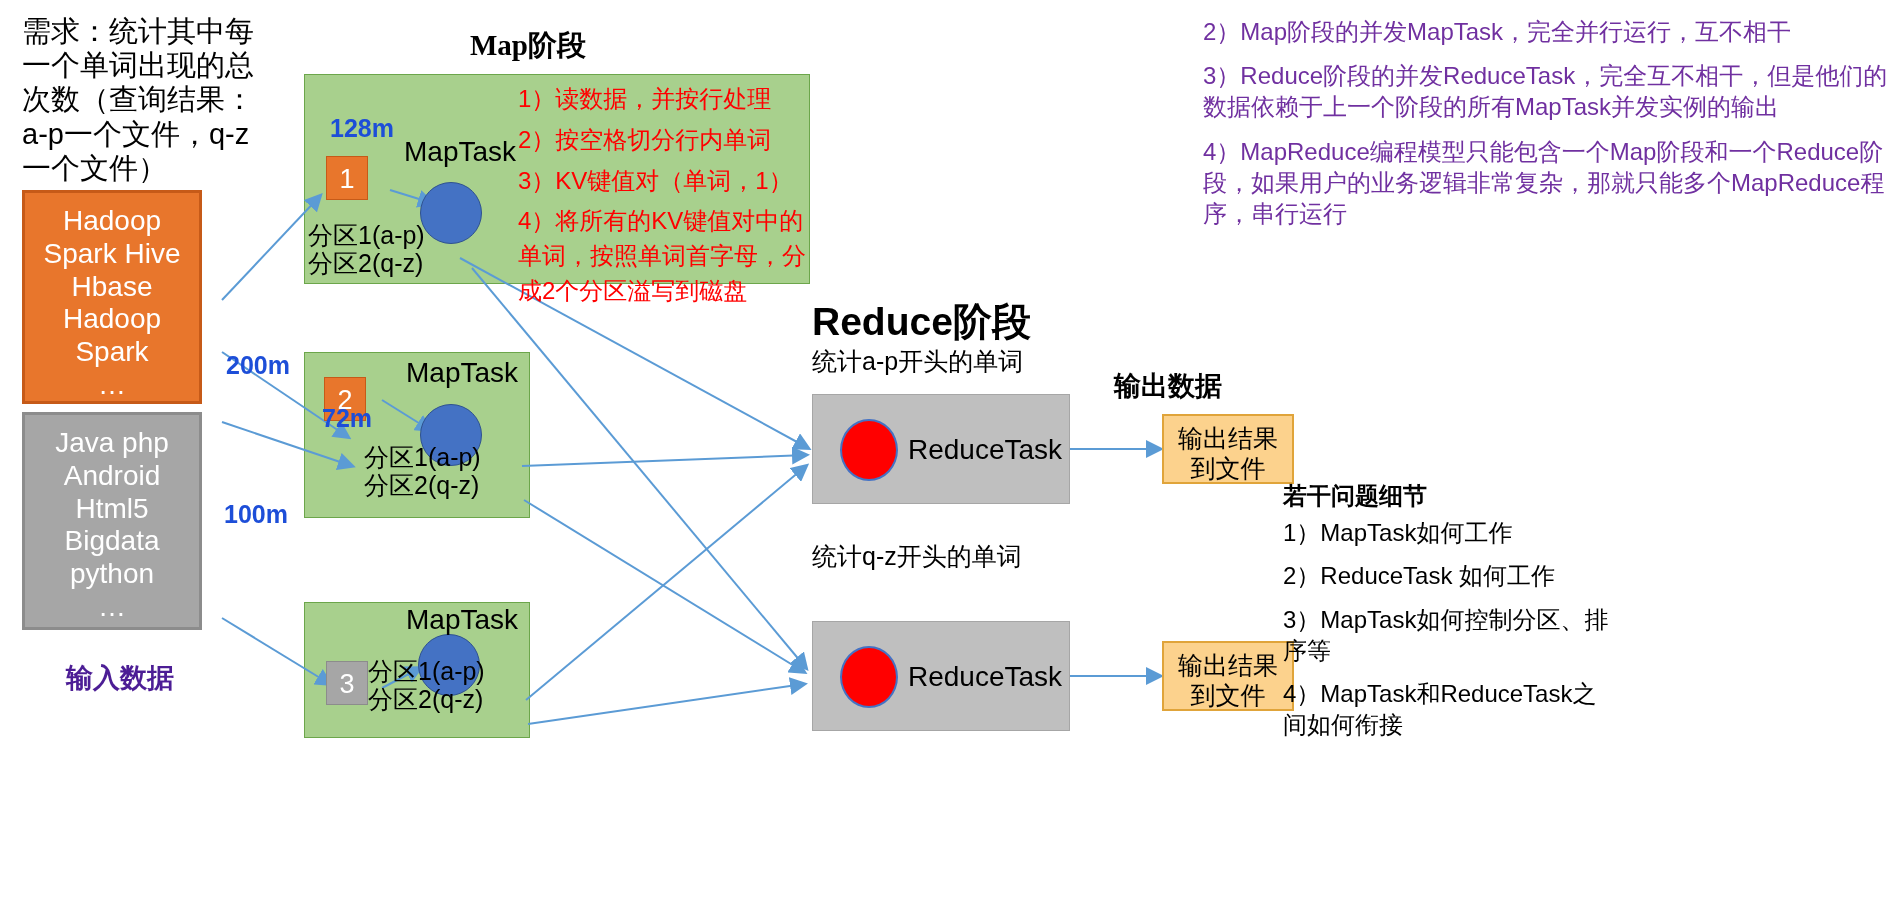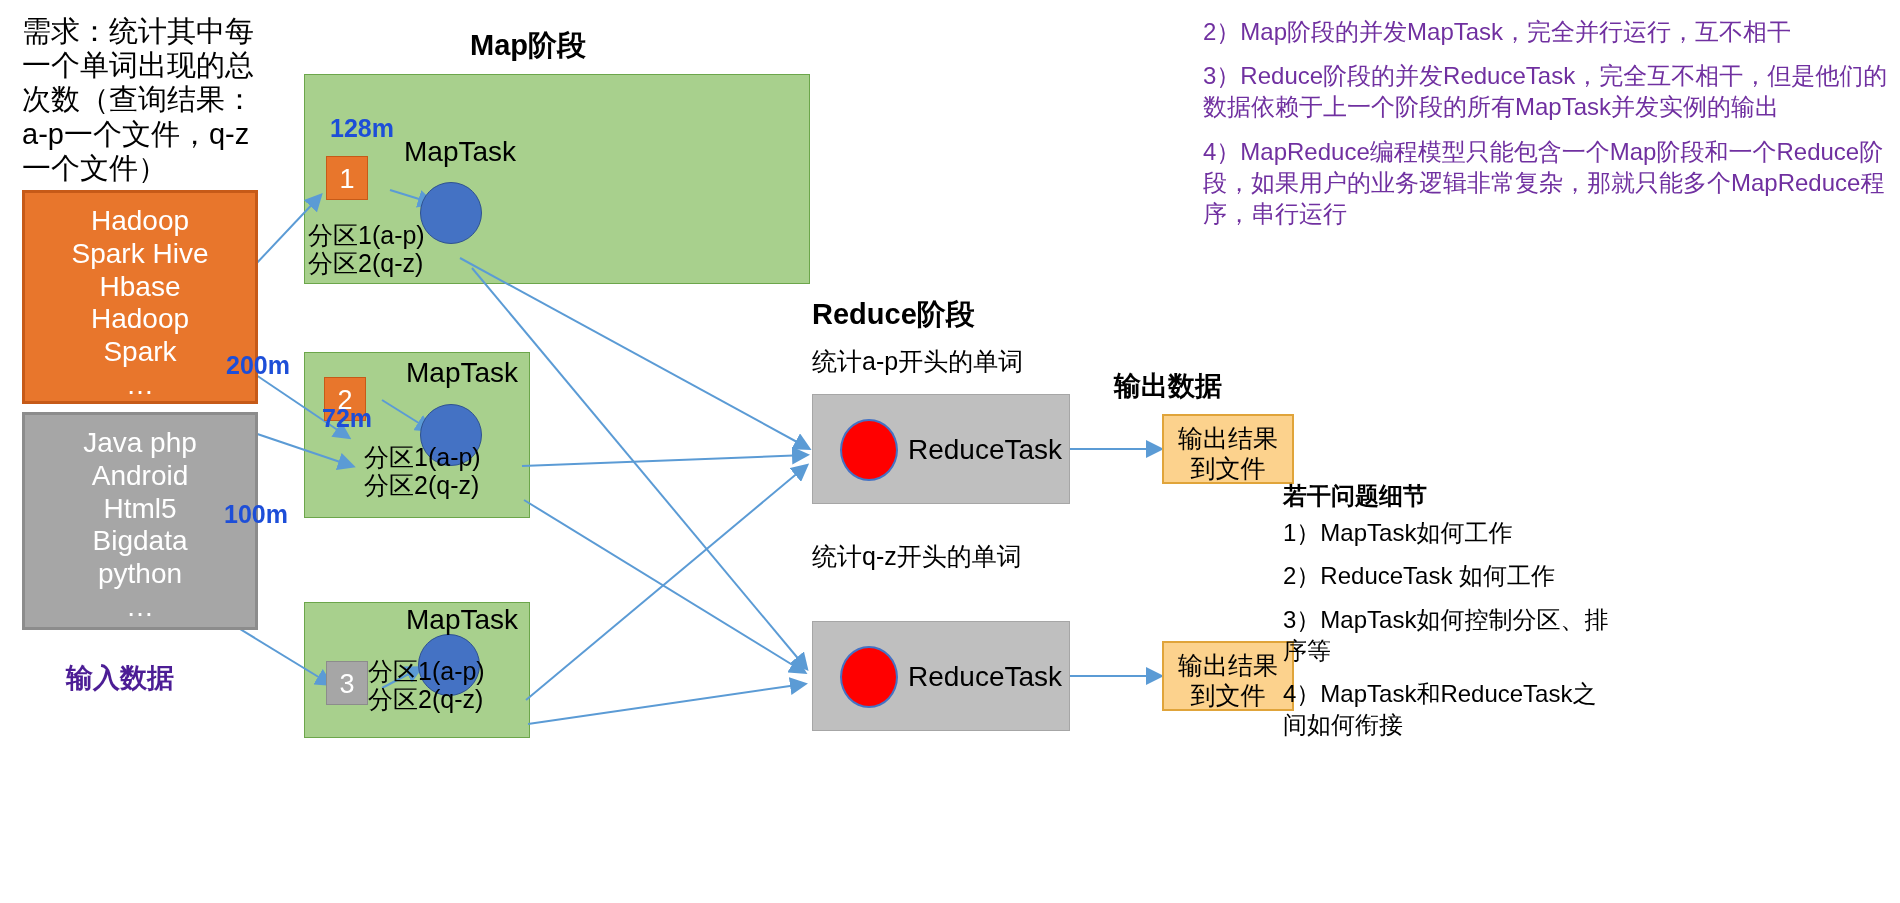--- a/index.html
+++ b/index.html
@@ -28,21 +28,21 @@
   #req-text {
     left: 22px; top: 14px; width: 290px;
     font-size: 29px; line-height: 1.18;
     color: #000;
     white-space: pre-line;
     z-index: 10;
   }
 
   
   .input-box {
-    width: 236px;
+    width: 180px;
     border: 3px solid;
     color: #ffffff;
     font-size: 28px;
     line-height: 1.17;
     text-align: center;
     padding-top: 12px;
     white-space: pre-line;
     z-index: 10;
   }
   #input-box-1 {
@@ -57,20 +57,21 @@
     left: 22px; top: 660px; width: 196px;
     text-align: center; font-size: 27px; font-weight: bold; color: #4c1d95;
     z-index: 10;
   }
 
   
   #map-stage-title {
     left: 470px; top: 26px;
     font-size: 29px; font-weight: bold; color: #000;
     z-index: 10;
+    font-family: Liberation Serif, serif;
   }
   .map-box {
     background: #A8D08D;
     border: 1px solid #6CA64B;
     z-index: 2;
   }
   #map-box-1 { left: 304px; top: 74px; width: 506px; height: 210px; }
   #map-box-2 { left: 304px; top: 352px; width: 226px; height: 166px; }
   #map-box-3 { left: 304px; top: 602px; width: 226px; height: 136px; }
 
@@ -114,21 +115,21 @@
   #purple-notes {
     left: 1203px; top: 16px; width: 690px;
     color: #7030A0; font-size: 24px; line-height: 1.30;
     z-index: 10;
   }
   #purple-notes .note { margin-bottom: 13px; }
 
   
   #reduce-stage-title {
     left: 812px; top: 295px;
-    font-size: 29px; font-weight: bold; color: #000; z-index: 10;
+    font-size: 39px; font-weight: bold; color: #000; z-index: 10;
   }
   .reduce-caption {
     font-size: 25px; color: #000; z-index: 10; white-space: nowrap;
   }
   .reduce-box {
     width: 258px; height: 110px;
     background: #BFBFBF; border: 1px solid #A6A6A6;
     z-index: 2;
   }
   .reduce-circle {
@@ -229,20 +230,26 @@
   <div class="abs" id="map-stage-title">Map阶段</div>
 
   <div class="abs map-box" id="map-box-1"></div>
   <div class="abs size-label" style="left:330px; top:114px;">128m</div>
   <div class="abs split-chip chip-orange" style="left:326px; top:156px;">1</div>
   <div class="abs maptask-label" style="left:404px; top:136px;">MapTask</div>
   <div class="abs map-circle" style="left:420px; top:182px;"></div>
   <div class="abs partition-label" style="left:308px; top:222px;">分区1(a-p)
 分区2(q-z)</div>
 
+  <div class="abs" id="map-steps">
+    <div class="step">1）读数据，并按行处理</div>
+    <div class="step">2）按空格切分行内单词</div>
+    <div class="step">3）KV键值对（单词，1）</div>
+    <div class="step">4）将所有的KV键值对中的单词，按照单词首字母，分成2个分区溢写到磁盘</div>
+  </div>
 
   <div class="abs map-box" id="map-box-2"></div>
   <div class="abs size-label" style="left:226px; top:351px;">200m</div>
   <div class="abs split-chip chip-orange" style="left:324px; top:377px;">2</div>
   <div class="abs size-label" style="left:322px; top:404px;">72m</div>
   <div class="abs maptask-label" style="left:406px; top:357px;">MapTask</div>
   <div class="abs map-circle" style="left:420px; top:404px;"></div>
   <div class="abs partition-label" style="left:364px; top:444px;">分区1(a-p)
 分区2(q-z)</div>
 

